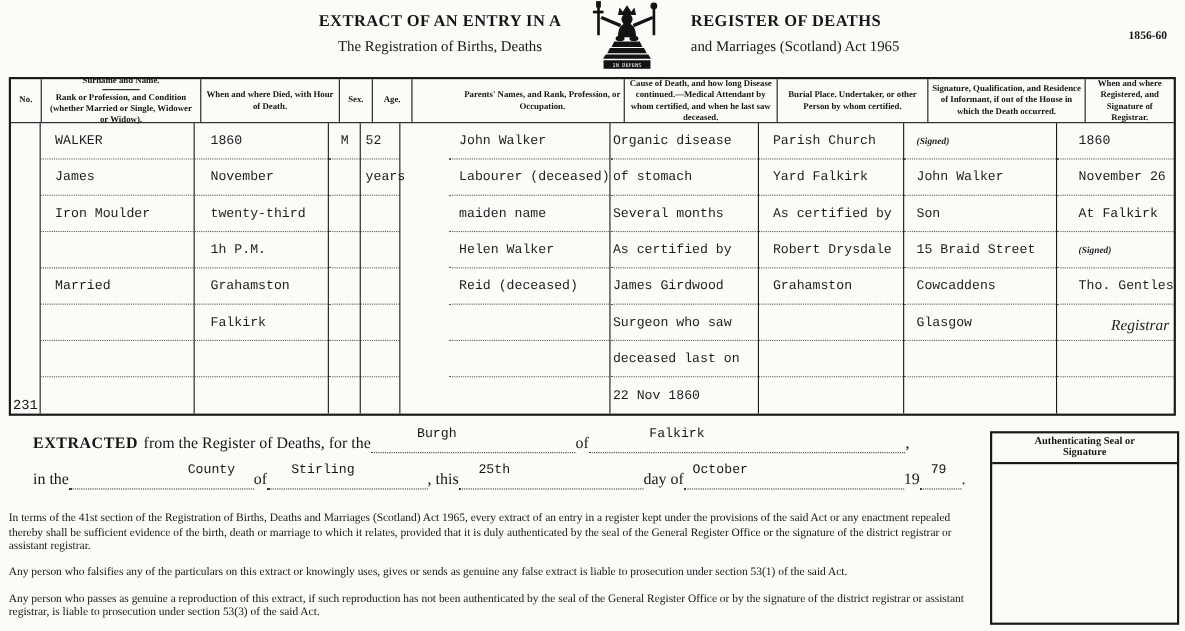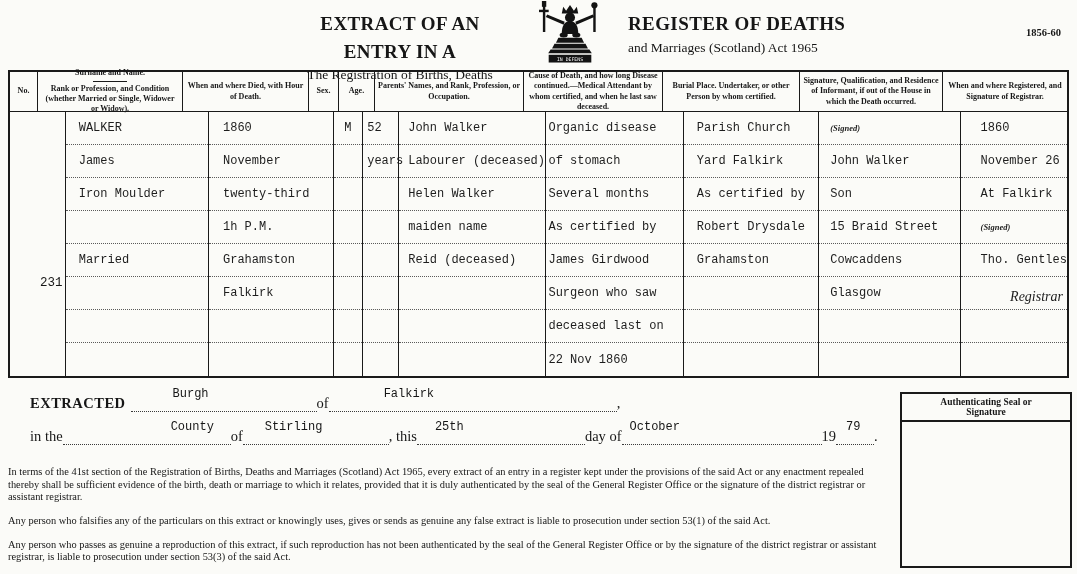--- a/index.html
+++ b/index.html
@@ -5,21 +5,21 @@
   html,body{margin:0;padding:0;}
   body{
     width:1077px;height:574px;overflow:hidden;position:relative;
     background:#fbfbf8;color:#161616;
     font-family:"Liberation Serif", serif;
   }
   .abs{position:absolute;}
   
   .title-left{left:285px;top:10px;width:230px;text-align:center;}
   .title-right{left:628px;top:10px;width:260px;text-align:left;}
-  .t-big{font-size:19px;font-weight:bold;letter-spacing:.4px;line-height:1.45;}
+  .t-big{font-size:15px;font-weight:bold;letter-spacing:.4px;line-height:1.45;}
   .t-sub{font-size:13.5px;line-height:1.5;}
   .form-ref{right:16px;top:27px;font-size:10.5px;font-weight:bold;}
   .crest{left:530px;top:1px;}
   
   .regtable{
     left:8px;top:70px;width:1061px;height:308px;
     border:2px solid #1a1a1a;box-sizing:border-box;
     display:flex;flex-direction:column;background:transparent;
   }
   .thead{display:flex;height:40px;border-bottom:1px solid #1a1a1a;box-sizing:border-box;}
@@ -33,23 +33,23 @@
   .hdr-divider{width:34px;border-top:1px solid #1a1a1a;margin:2px 0;}
   .tbody{display:flex;flex:1;}
   .bcol{box-sizing:border-box;border-right:1px solid #1a1a1a;display:flex;flex-direction:column;}
   .c{
     height:33px;box-sizing:border-box;border-bottom:1px dotted #5a5a5a;
     display:flex;align-items:center;white-space:nowrap;overflow:visible;
     font-family:"Liberation Mono","DejaVu Sans Mono",monospace;font-size:12px;color:#1d1d1d;
   }
   .c:last-child{border-bottom:none;}
   .w-no{width:28px;} .w-sur{width:145px;text-align:center;} .w-died{width:126px;} .w-sex{width:30px;}
-  .w-age{width:36px;} .w-par{width:149px;} .w-cause{width:139px;} .w-bur{width:137px;}
+  .w-age{width:36px;} .w-par{width:149px;margin-left:44px;} .w-cause{width:139px;} .w-bur{width:137px;}
   .w-sig{width:143px;} .w-reg{flex:1;}
-  .col-no{justify-content:center;align-items:center;margin-left:28px;}
+  .col-no{justify-content:flex-end;align-items:center;}
   .no-val{margin-top:78px;font-family:"Liberation Mono","DejaVu Sans Mono",monospace;font-size:12.5px;}
   .col-sur .c{padding-left:13px;}
   .col-died .c{padding-left:14px;}
   .col-sex .c{justify-content:center;}
   .col-age .c{padding-left:4px;}
   .col-par .c{padding-left:9px;}
   .col-cause .c{padding-left:2px;}
   .col-bur .c{padding-left:13px;}
   .col-sig .c{padding-left:11px;}
   .col-reg .c{padding-left:20px;}
@@ -208,22 +208,22 @@
       <div class="c"></div>
       <div class="c"></div>
       <div class="c"></div>
       <div class="c"></div>
       <div class="c"></div>
     </div>
 
     <div class="bcol w-par col-par">
       <div class="c">John Walker</div>
       <div class="c">Labourer (deceased)</div>
+      <div class="c">maiden name</div>
       <div class="c">Helen Walker</div>
-      <div class="c">maiden name</div>
       <div class="c">Reid (deceased)</div>
       <div class="c"></div>
       <div class="c"></div>
       <div class="c"></div>
     </div>
 
     <div class="bcol w-cause col-cause">
       <div class="c">Organic disease</div>
       <div class="c">of stomach</div>
       <div class="c">Several months</div>
@@ -266,20 +266,21 @@
       <div class="c"></div>
       <div class="c"></div>
     </div>
 
   </div>
 </div>
 
 <div class="abs extract">
   <div class="xline">
     <span class="xlabel lead-word">EXTRACTED</span>
+    <span class="xlabel">from the Register of Deaths, for the</span>
     <span class="blank" style="width:186px;padding-left:42px;">
       <span class="typed">Burgh</span>
     </span>
     <span class="xlabel punct">of</span>
     <span class="blank" style="width:288px;padding-left:55px;">
       <span class="typed">Falkirk</span>
     </span>
     <span class="xlabel punct">,</span>
   </div>
   <div class="xline xline2">

